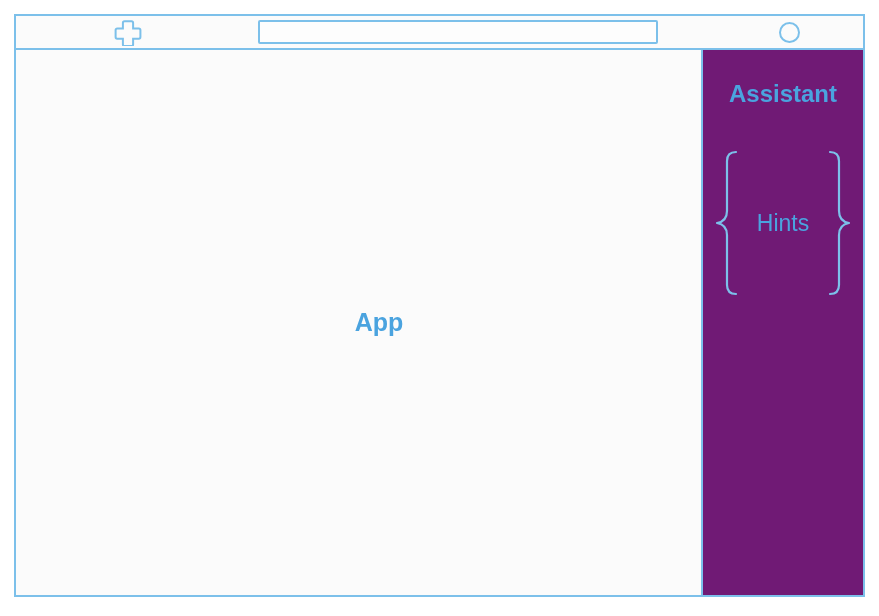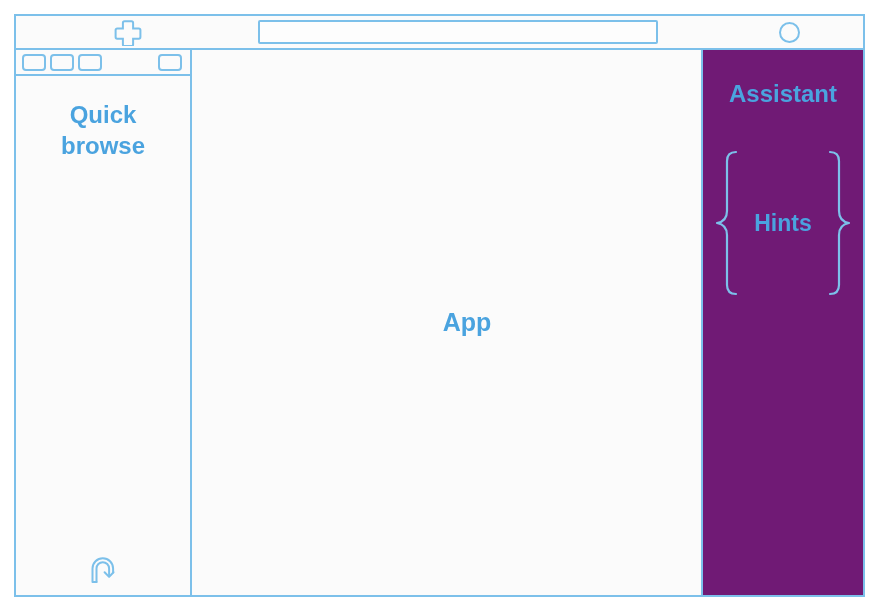--- a/index.html
+++ b/index.html
@@ -221,21 +221,21 @@
   .brace {
     position: absolute;
     top: 0;
     height: 100%;
   }
   .brace.left  { left: 0; }
   .brace.right { right: 0; }
 
   .hints-label {
     font-size: 23px;
-    font-weight: bold;
+    font-weight: normal;
     color: #4aa3df;
     position: relative;
     z-index: 2;
   }
 </style>
 </head>
 <body>
 
 <div id="wireframe">
 
@@ -255,43 +255,20 @@
     </div>
 
     <div class="account-wrap">
       <div class="avatar-circle"></div>
     </div>
 
   </div>
 
   <div class="body-row">
 
-    <div class="sidebar">
-
-      <div class="tabstrip">
-        <div class="tab-chip"></div>
-        <div class="tab-chip"></div>
-        <div class="tab-chip"></div>
-        <div class="tabstrip-spacer"></div>
-        <div class="tab-chip right"></div>
-      </div>
-
-      <div class="sidebar-body">
-        <div class="sidebar-title">Quick browse</div>
-
-        <div class="sidebar-footer">
-          <svg width="32" height="32" viewBox="0 0 32 32">
-            <path d="M9.5 27 v-13.5 a6.3 6.3 0 0 1 12.6 0 v6.6" fill="none" stroke="#7cc0ea" stroke-width="2" stroke-linecap="round" stroke-linejoin="round"></path>
-            <path d="M17.6 17.3 l4.5 4.6 l4.4 -4.6" fill="none" stroke="#7cc0ea" stroke-width="2" stroke-linecap="round" stroke-linejoin="round"></path>
-            <path d="M9.5 27 h-4 v-13.5 a10.3 10.3 0 0 1 20.6 0 v4" fill="none" stroke="#7cc0ea" stroke-width="2" stroke-linecap="round" stroke-linejoin="round"></path>
-          </svg>
-        </div>
-      </div>
-
-    </div>
 
     <div class="app-panel">
       <div class="app-label">App</div>
     </div>
 
     <div class="assistant-panel">
 
       <div class="assistant-title">Assistant</div>
 
       <div class="hints-block">

